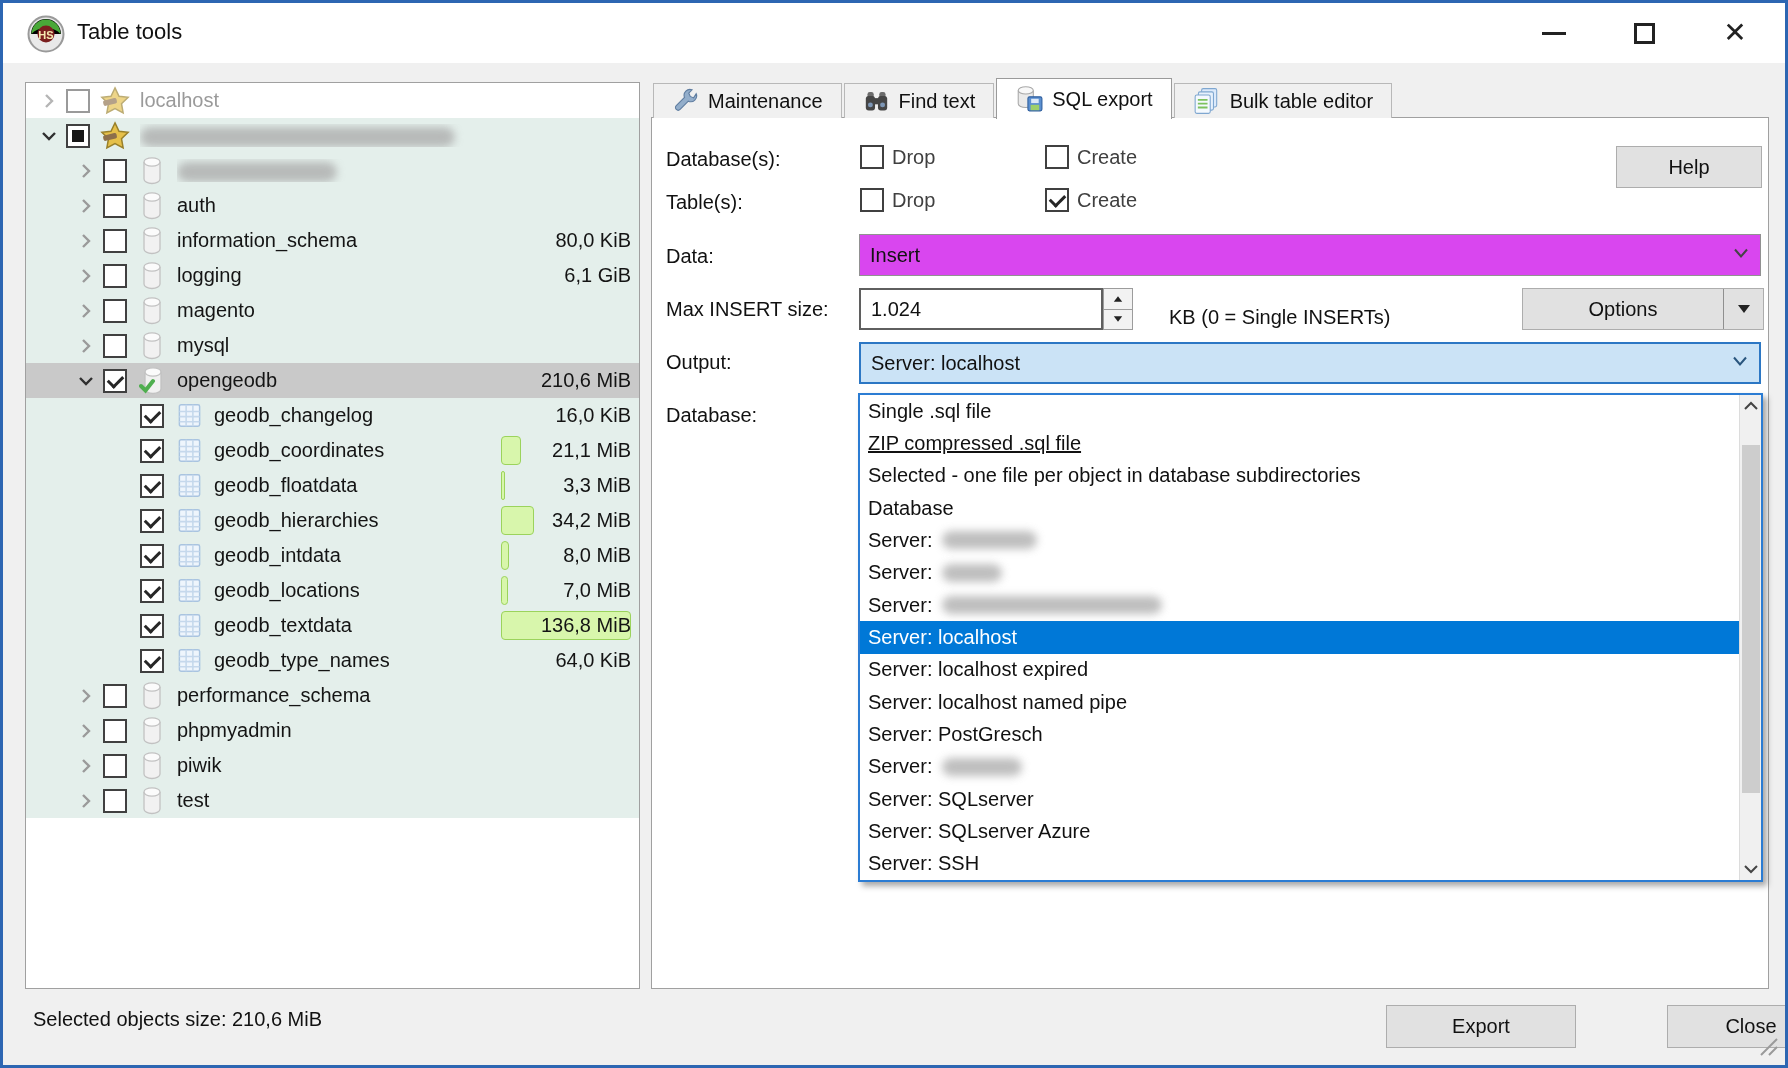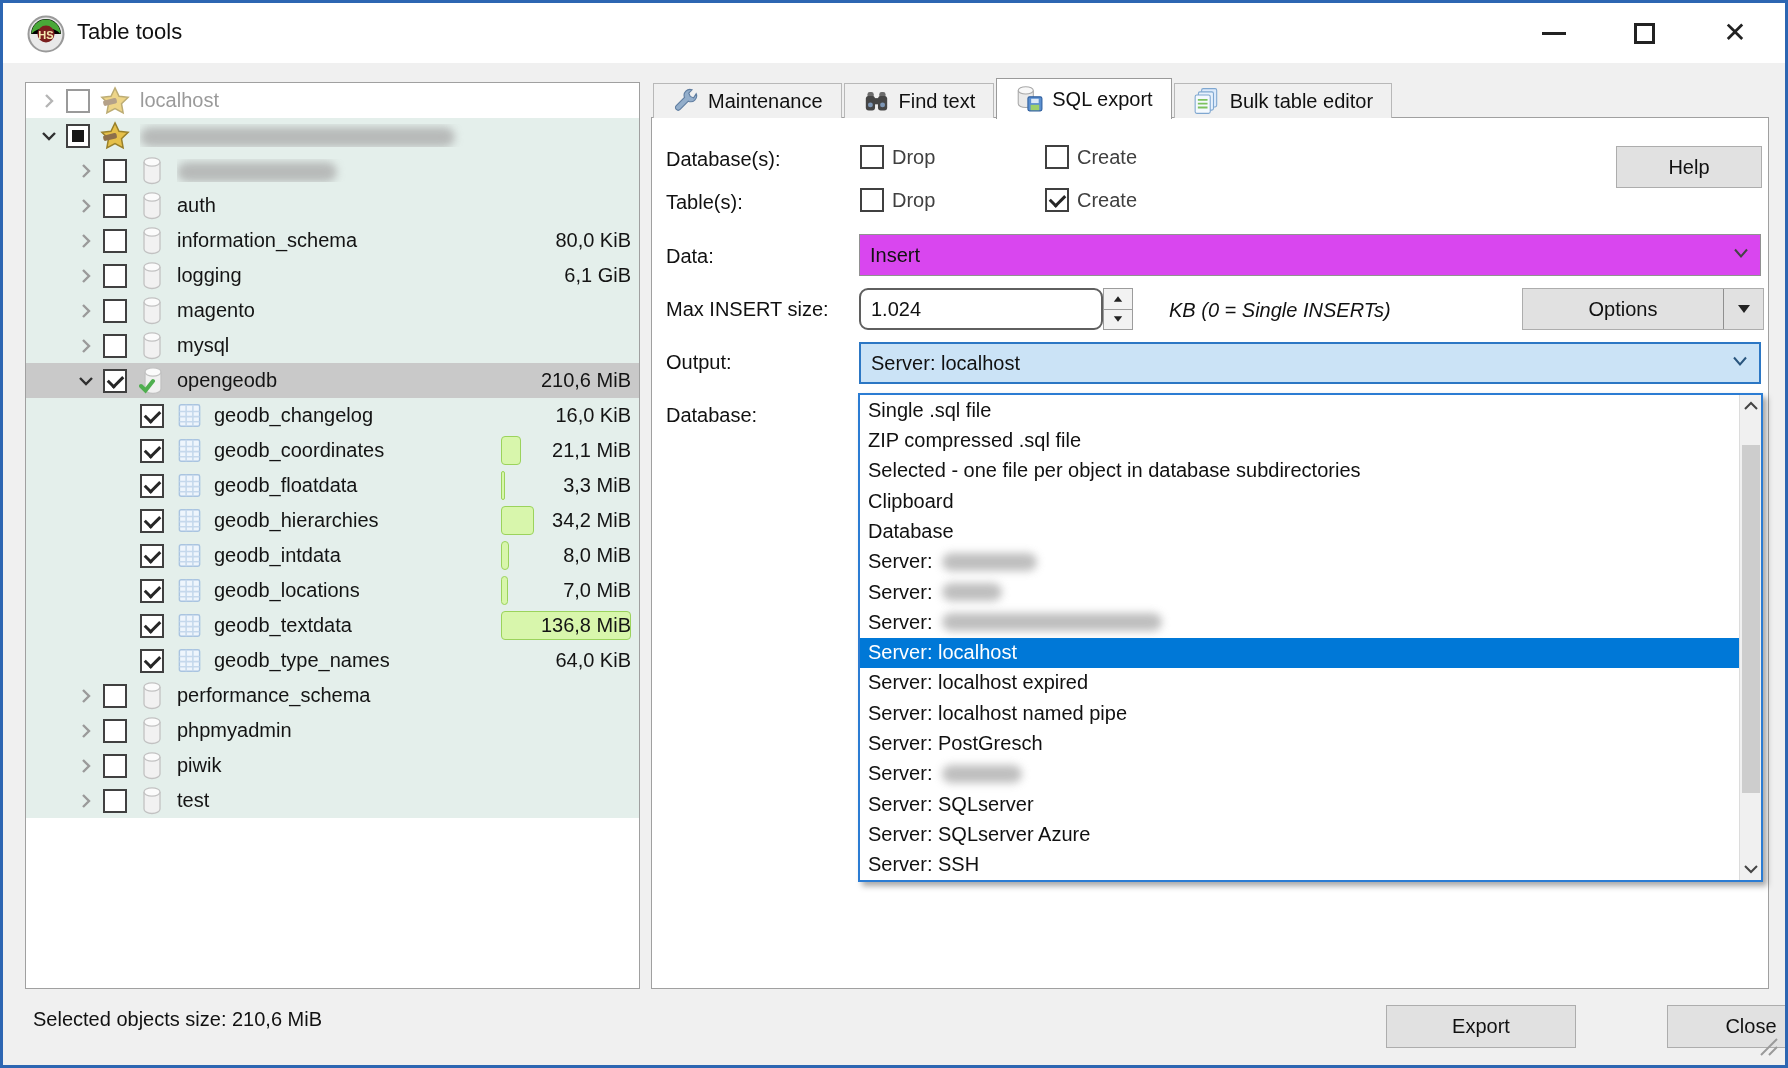--- a/index.html
+++ b/index.html
@@ -541,32 +541,32 @@
     <div class="combo gray" style="left:207px;top:116px;width:902px;height:42px;">
       <span>Insert</span>
       <span class="chev">
         <svg width="22" height="22" viewBox="0 0 22 22">
             <polyline points="5,8 11,15 17,8" fill="none" stroke="#444" stroke-width="2"></polyline>
           </svg>
       </span>
     </div>
 
     <span class="lbl" style="left:14px;top:180px;">Max INSERT size:</span>
-    <div class="txtinput" style="left:207px;top:170px;width:244px;height:42px;border-radius:9px;">
+    <div class="txtinput" style="left:207px;top:170px;width:244px;height:42px;">
       <span>1.024</span>
     </div>
     <div class="spinner" style="left:451px;top:170px;height:42px;">
       <div class="spinbtn">
           <span class="tri-up" style="transform:scale(.7);"></span>
         </div>
       <div class="spinbtn">
           <span class="tri-dn" style="transform:scale(.7);"></span>
         </div>
     </div>
-    <span class="lbl" style="left:517px;top:181px;font-style:italic;">KB (0 = Single INSERTs)</span>
+    <span class="lbl" style="left:517px;top:188px;">KB (0 = Single INSERTs)</span>
     <div class="btn" style="left:870px;top:170px;width:242px;height:42px;">
       <span style="margin-right:40px;">Options</span>
       <span class="splitbtn-arrow">
           <span class="tri-dn"></span>
         </span>
     </div>
 
     <span class="lbl" style="left:14px;top:233px;">Output:</span>
     <div class="combo focused" style="left:207px;top:224px;width:902px;height:42px;">
       <span>Server: localhost</span>
@@ -577,28 +577,25 @@
       </span>
     </div>
 
     <span class="lbl" style="left:14px;top:286px;">Database:</span>
   </div>
 
   <div class="dropdown" id="ddList">
     <div class="dd-item" style="padding-right: 24px;">
         <span>Single .sql file</span>
       </div>
-      <div class="dd-item" style="padding-right: 24px;">
+      <div class="dd-item" style="padding-right: 24px; text-decoration: underline;">
         <span>ZIP compressed .sql file</span>
       </div>
       <div class="dd-item" style="padding-right: 24px;">
         <span>Selected - one file per object in database subdirectories</span>
-      </div>
-      <div class="dd-item" style="padding-right: 24px;">
-        <span>Clipboard</span>
       </div>
       <div class="dd-item" style="padding-right: 24px;">
         <span>Database</span>
       </div>
       <div class="dd-item" style="padding-right: 24px;">
         <span>Server:</span>
         <span class="redact" style="width: 95px; height: 18px; margin-left: 10px;"></span>
       </div>
       <div class="dd-item" style="padding-right: 24px;">
         <span>Server:</span>

